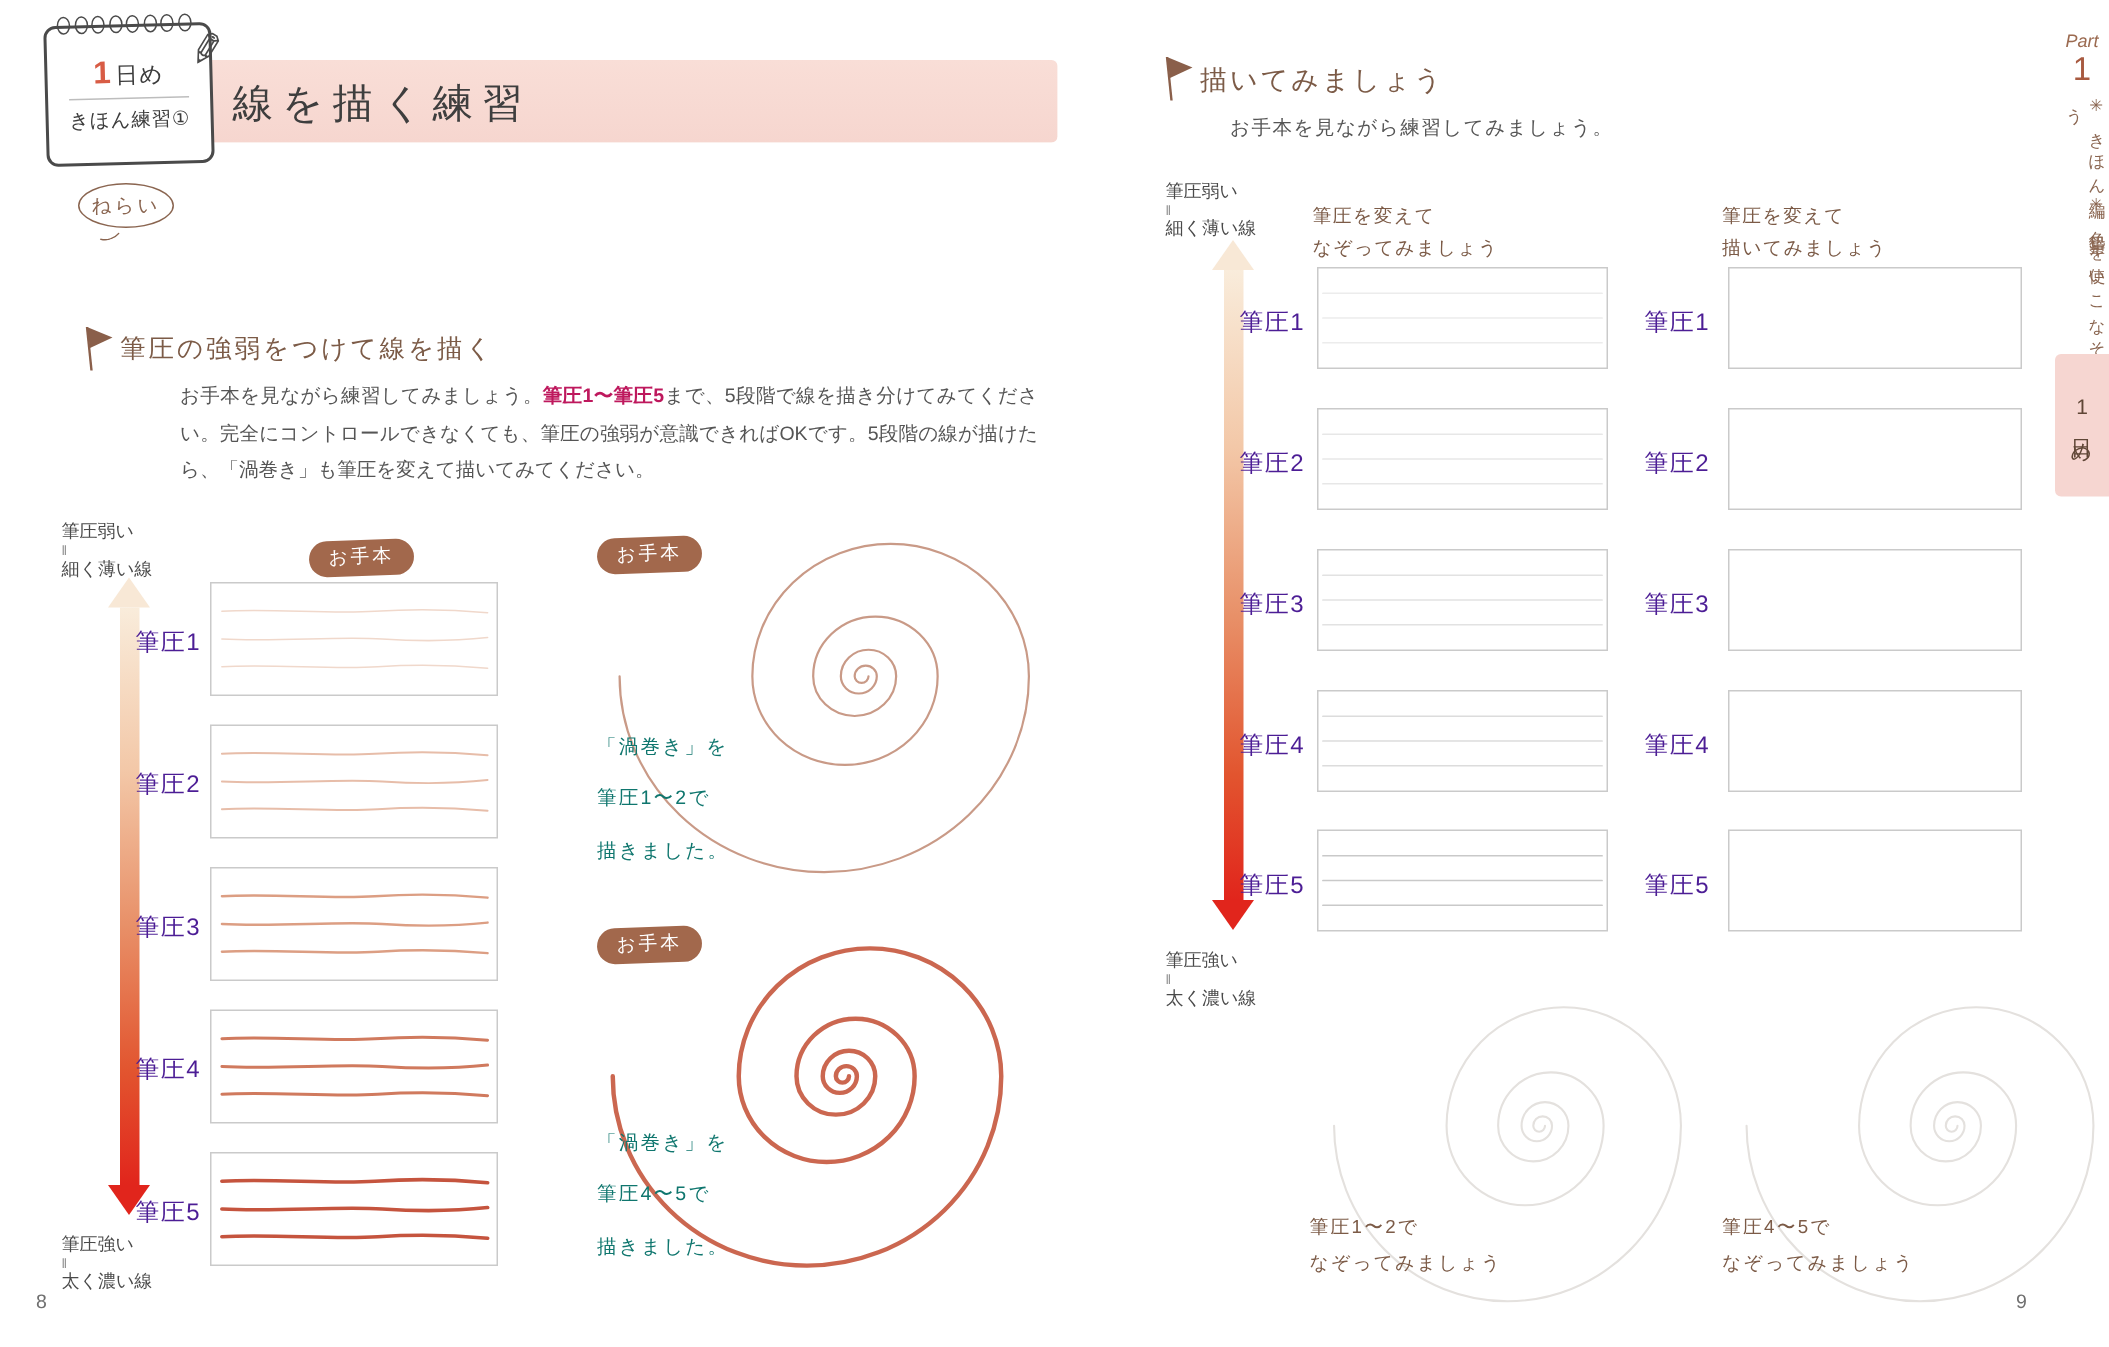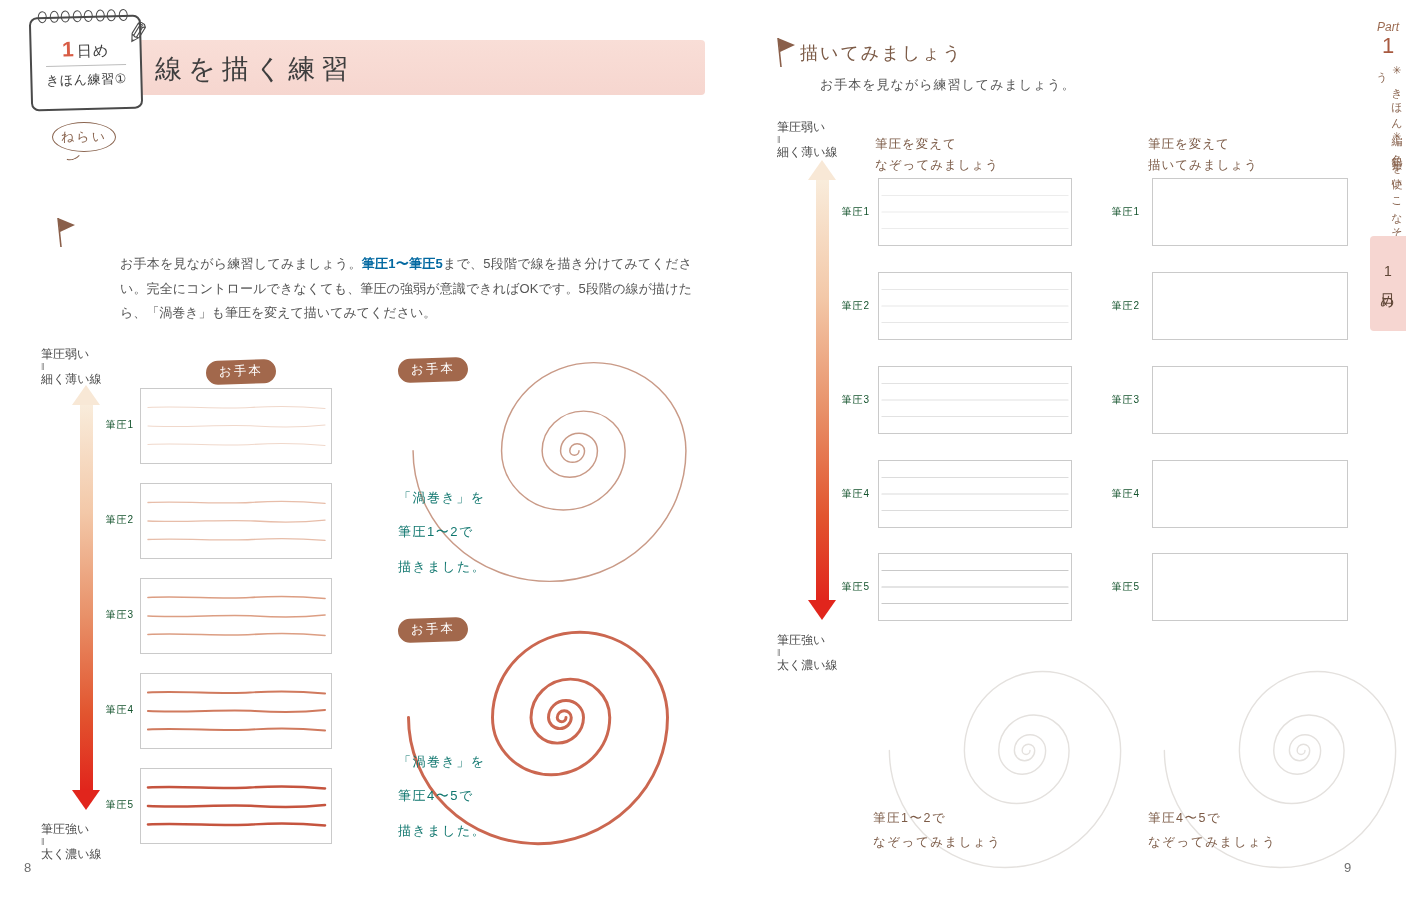--- a/index.html
+++ b/index.html
@@ -29,35 +29,35 @@
     color:#8a6550; font-size:13px; letter-spacing:2px; display:flex; align-items:center; justify-content:center; }
   .aim-badge::after { content:""; position:absolute; left:10px; bottom:-9px; width:16px; height:10px;
     border:1.6px solid transparent; border-bottom-color:#8a6550; border-radius:50%; transform:rotate(-18deg); }
   .aim-text { left:122px; top:119px; width:562px; font-size:13.5px; line-height:1.8; color:#555; text-align:justify; }
 
   
   .flag-svg { display:block; }
   .hand { color:#7c5b47; letter-spacing:2px; }
   .section-title { font-size:17px; }
   .section-par { left:120px; top:252px; width:572px; font-size:13px; line-height:1.9; color:#555; text-align:justify; }
-  .section-par b { color:#0369a1;margin-top:28px; }
+  .section-par b { color:#be185d;margin-top:28px; }
 
   
   .scale-label { width:90px; font-size:12px; color:#4a4a4a; line-height:1.3; }
   .scale-eq { font-size:9px; color:#8a8a8a; line-height:1.1; }
   .arrow { display:flex; flex-direction:column; align-items:center; }
   .arrow .head-up { width:0; height:0; border-left:14px solid transparent; border-right:14px solid transparent;
     border-bottom:20px solid #f8e8d6; }
   .arrow .head-down { width:0; height:0; border-left:14px solid transparent; border-right:14px solid transparent;
     border-top:20px solid #e1251c; }
   .arrow .shaft { width:13px;
     background:linear-gradient(180deg,#f9ecdb 0%,#f3c8a8 28%,#e89068 55%,#e2552f 80%,#e1251c 100%); }
 
   
-  .row-label { font-size:10px; color:#14532d; width:48px; text-align:right; letter-spacing:1px; }
+  .row-label { font-size:16px; color:#4c1d95; width:48px; text-align:right; letter-spacing:1px; }
   .pbox { border:1px solid #cacaca; background:#fff; }
   .pbox svg { display:block; width:100%; height:100%; fill:none; stroke-linecap:round; }
   .sw1 { stroke-width:1.1; } .sw2 { stroke-width:1.3; } .sw3 { stroke-width:1.6; }
   .sw4 { stroke-width:2.0; } .sw5 { stroke-width:2.5; }
   .gw  { stroke-width:1.2; }
 
   
   .ex-badge { background:#a2684c; color:#fff; border-radius:13px; padding:3px 13px 4px; font-size:12.5px;
     letter-spacing:2px; display:inline-block; transform:rotate(-2deg); }
 
@@ -108,20 +108,21 @@
   </div>
 
   <div class="abs page-title">線を描く練習</div>
 
   <div class="abs aim-badge">ねらい</div>
 
   <svg class="abs flag-svg" style="left:55px; top:216px;" width="22" height="32">
     <path d="M3 2 L20 9 L5 16 Z" fill="#8a5f4a"></path>
     <line x1="3" y1="2" x2="6" y2="31" stroke="#8a5f4a" stroke-width="1.6"></line>
   </svg>
+  <div class="abs hand section-title" style="left:80px; top:221px;">筆圧の強弱をつけて線を描く</div>
 
   <div class="abs section-par">
     <span>お手本を見ながら練習してみましょう。</span><b>筆圧1〜筆圧5</b><span>まで、5段階で線を描き分けてみてください。完全にコントロールできなくても、筆圧の強弱が意識できればOKです。5段階の線が描けたら、「渦巻き」も筆圧を変えて描いてみてください。</span>
   </div>
 
   <div class="abs scale-label" style="left:41px; top:347px;">
     <div>筆圧弱い</div>
     <div class="scale-eq">‖</div>
     <div>細く薄い線</div>
   </div>

